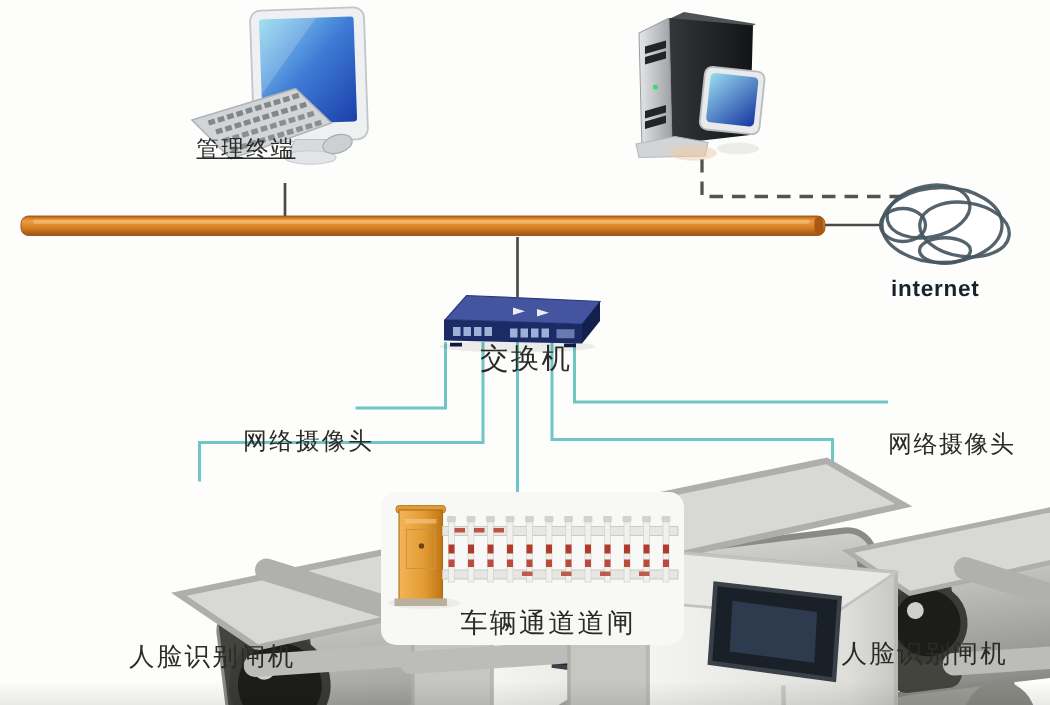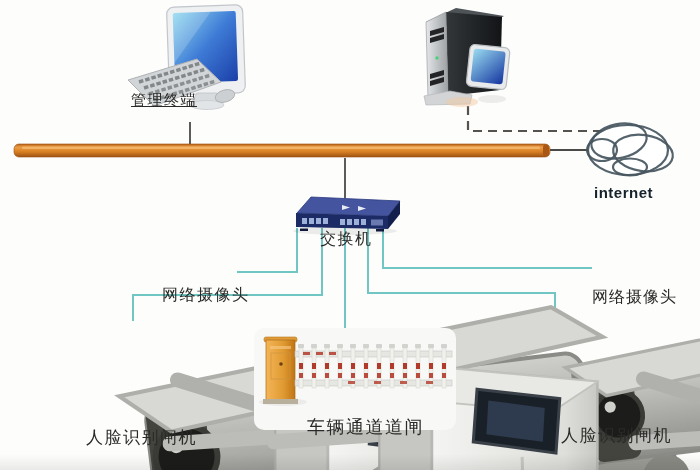--- a/index.html
+++ b/index.html
@@ -14,26 +14,26 @@
     background:#fdfdfc;overflow:hidden;
     font-family:"Liberation Serif","DejaVu Serif",serif;
   }
   .stage svg{position:absolute;left:0;top:0;}
   .lbl{
     position:absolute;color:var(--label-color);white-space:nowrap;
     line-height:1.1;letter-spacing:1.5px;
   }
   .lbl-terminal{left:131px;top:92px;font-size:15px;text-decoration:underline;}
   .lbl-lan{left:176px;top:161px;font-size:20px;letter-spacing:3px;}
-  .lbl-switch{left:320px;top:230px;font-size:16px;}
+  .lbl-switch{left:320px;top:230px;font-size:19px;}
   .lbl-cam-left{left:162px;top:286px;font-size:16px;}
   .lbl-cam-right{left:592px;top:288px;font-size:16px;letter-spacing:1px;}
   .lbl-gate-left{left:86px;top:429px;font-size:17px;}
   .lbl-gate-right{left:561px;top:427px;font-size:17px;}
-  .lbl-barrier{left:307px;top:418px;font-size:18px;}
+  .lbl-barrier{left:307px;top:406px;font-size:18px;}
   .lbl-internet{
     left:594px;top:141px;font-size:15px;font-weight:bold;letter-spacing:0.5px;
     color:#16222c;font-family:"Liberation Sans","DejaVu Sans",sans-serif;margin-top:44px;
   }
   .teal{stroke:var(--network-line);stroke-width:2;fill:none;}
   .darkline{stroke:var(--connector-dark);stroke-width:1.8;fill:none;}
   .dashline{stroke:#56534F;stroke-width:2.2;fill:none;stroke-dasharray:9 6;}
   .cloudstroke{fill:none;stroke:var(--cloud-outline);stroke-width:2.2;opacity:.92;}
 </style>
 </head>

